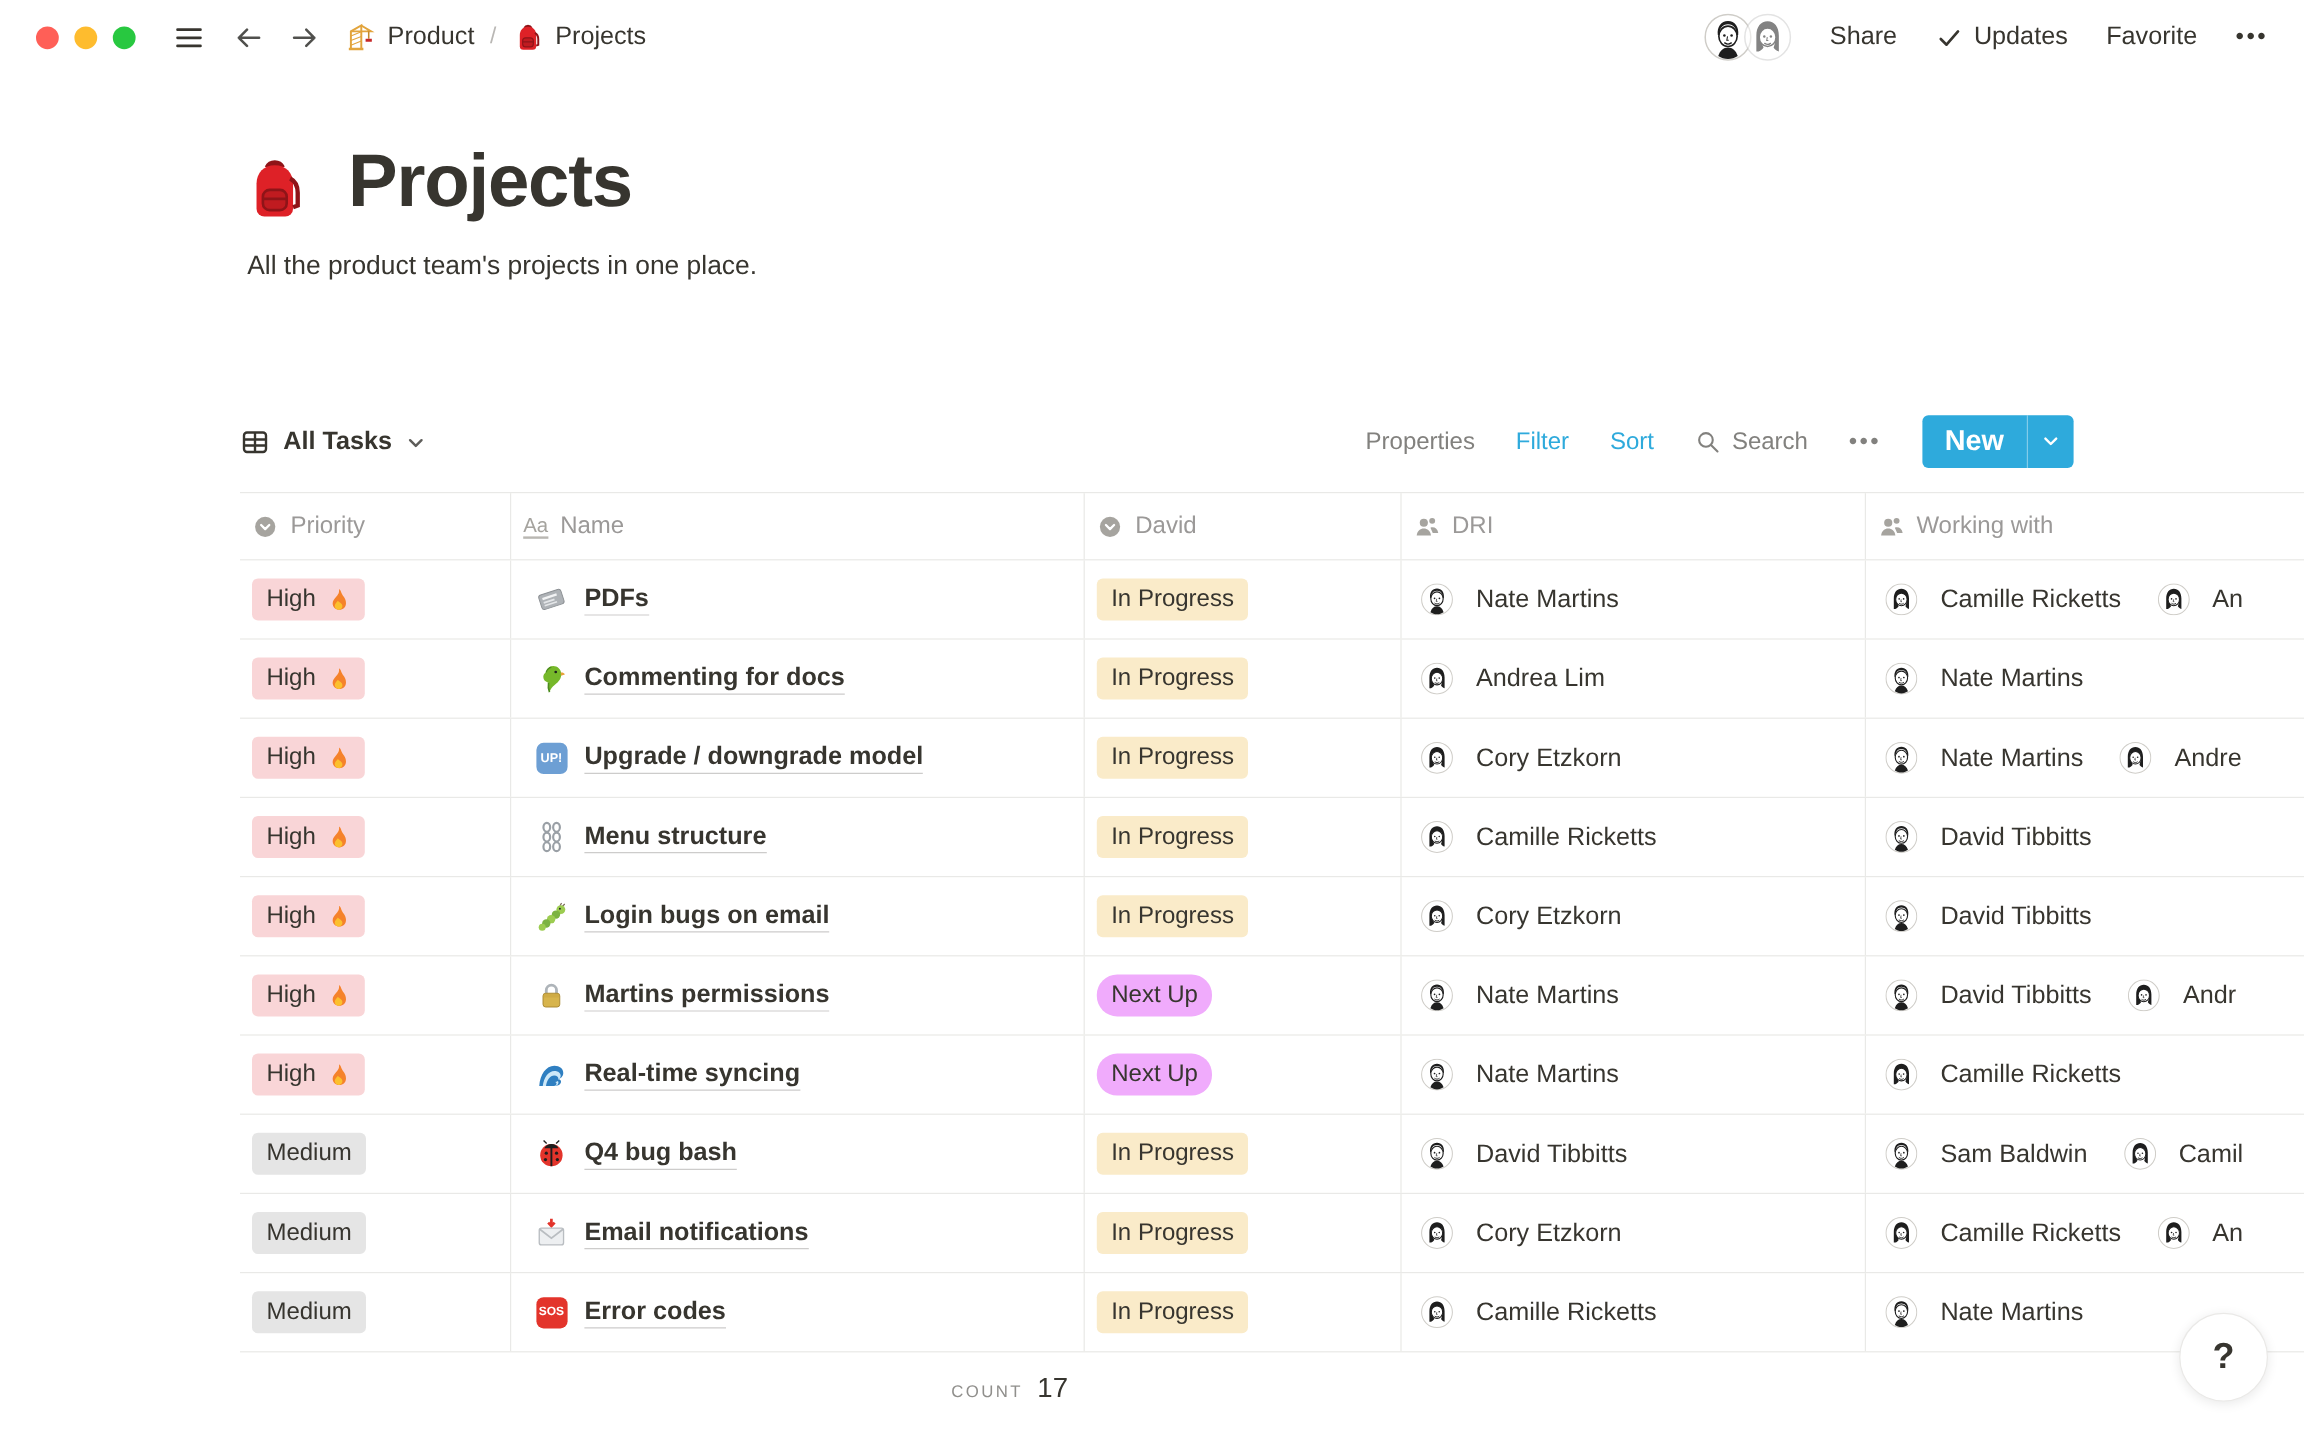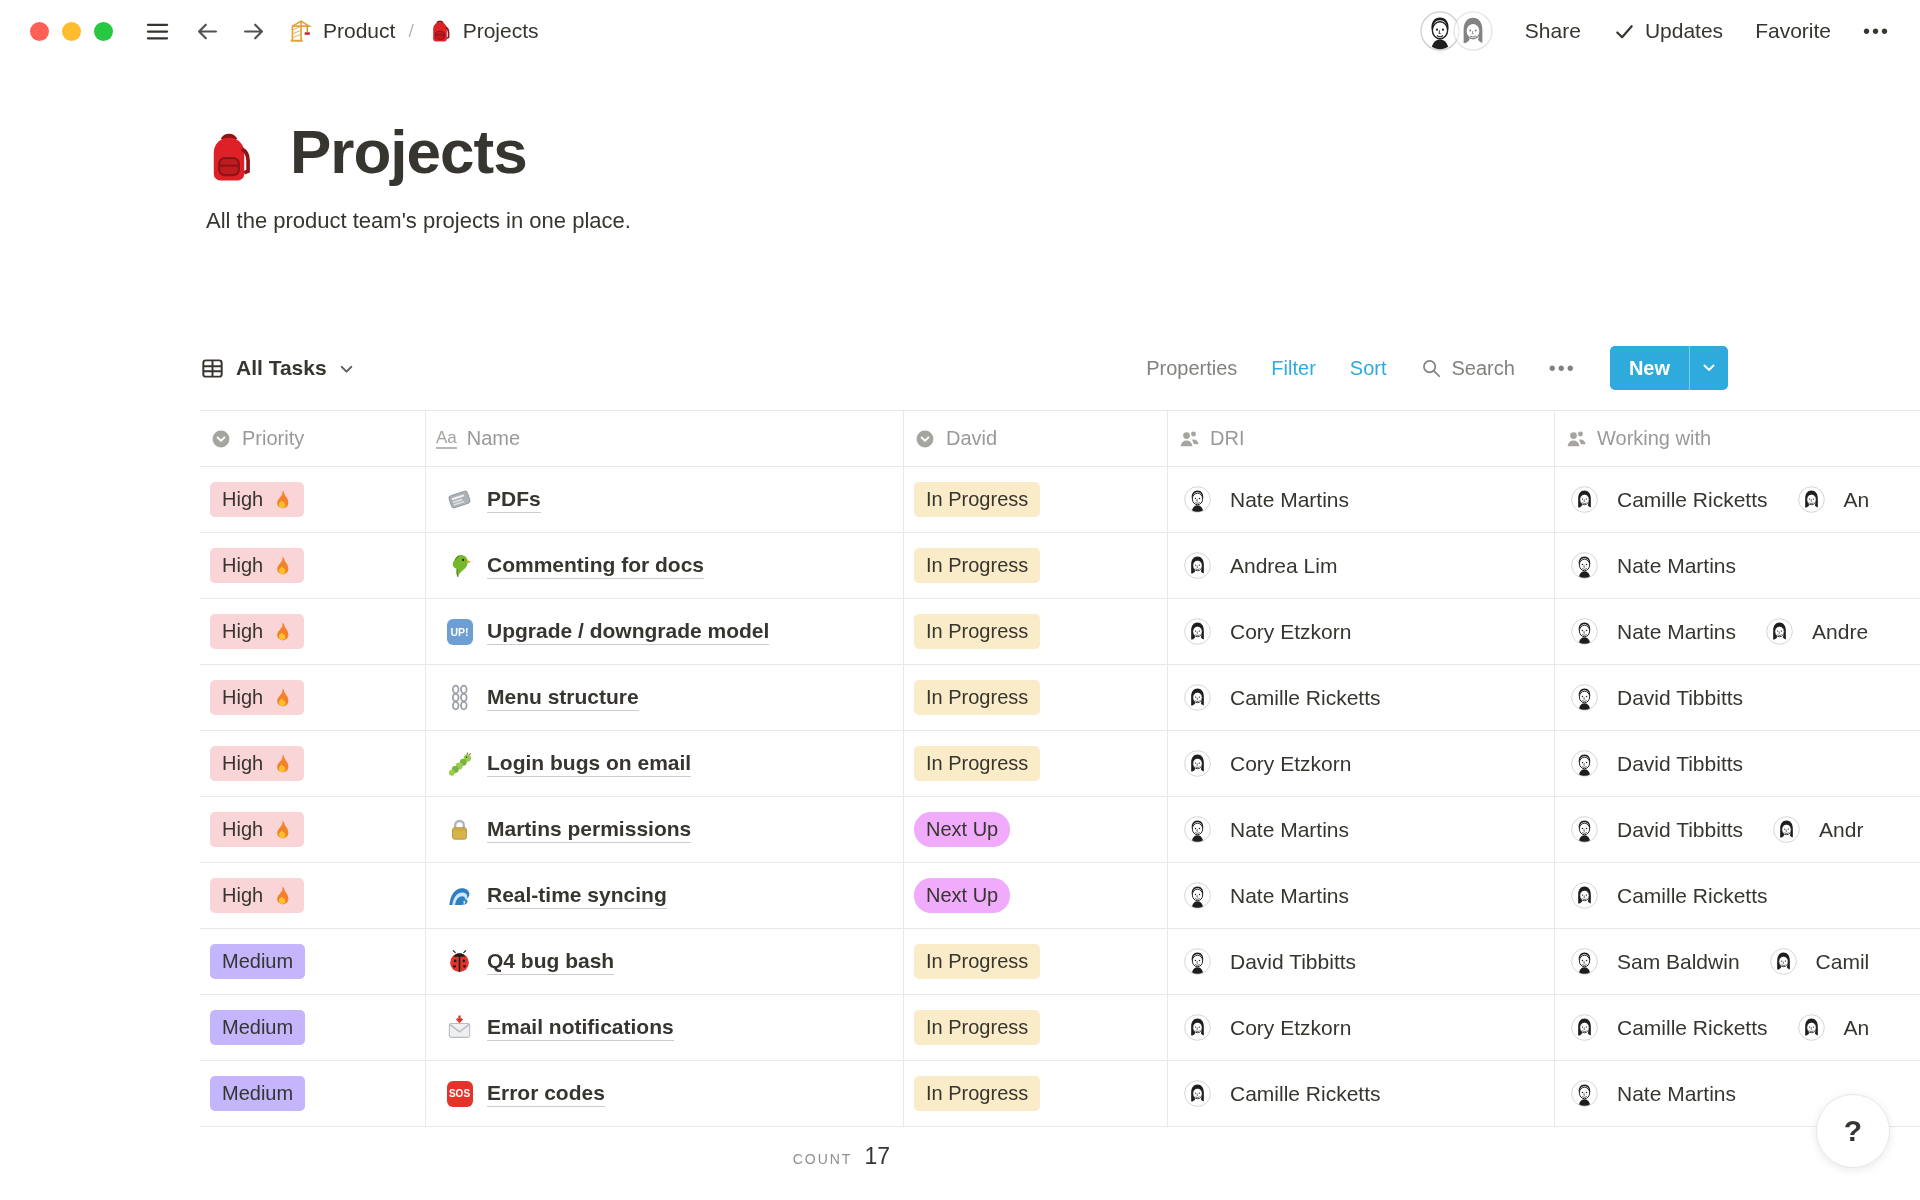--- a/index.html
+++ b/index.html
@@ -44,41 +44,41 @@
   .toolbar { display:flex; align-items:center; width:1528px; margin-top:110px; height:48px; }
   .view-switch { display:flex; align-items:center; gap:11px; font-size:21px; font-weight:700; cursor:pointer; }
   .view-switch .ic.tbl { width:25px; height:25px; color:#37352F; }
   .view-switch .ic.chev { width:17px; height:17px; color:#5E5D5A; margin-top:3px; }
   .toolbar-right { margin-left:auto; display:flex; align-items:center; gap:34px; font-size:20px; color:#82817E; }
   .t-link { cursor:pointer; }
   .link-blue { color:#2EAADC; }
   .search-item { display:flex; align-items:center; gap:9px; cursor:pointer; }
   .search-item .ic { width:22px; height:22px; color:#82817E; }
   .new-btn { display:flex; align-items:stretch; background:#2EAADC; border-radius:5px; color:#fff;
-             font-size:20px; font-weight:700; height:44px; overflow:hidden; cursor:pointer; }
+             font-size:24px; font-weight:700; height:44px; overflow:hidden; cursor:pointer; }
   .nb-label { display:flex; align-items:center; padding:0 19px; }
   .nb-divider { width:1px; background:rgba(255,255,255,.4); }
   .nb-caret { display:flex; align-items:center; padding:0 11px; }
   .nb-caret .ic { width:16px; height:16px; }
 
   
   .table { margin-top:18px; width:1720px; overflow:hidden; }
   .thead { display:flex; height:57px; border-top:1px solid #E9E9E7; border-bottom:1px solid #E9E9E7;
            color:#9B9998; font-size:20px; }
   .th { display:flex; align-items:center; gap:10px; padding:0 10px 0 10px; border-right:1px solid #E9E9E7; flex:none; cursor:pointer; }
   .th .ic { width:22px; height:22px; }
   .aa { font-size:17px; color:#A5A39E; border-bottom:2px solid #B9B7B2; line-height:1.05; font-weight:400; }
   .tr { display:flex; height:66px; border-bottom:1px solid #E9E9E7; }
   .td { display:flex; align-items:center; padding:0 10px; border-right:1px solid #E9E9E7; flex:none;
         overflow:hidden; white-space:nowrap; }
   .td.last, .th.last { border-right:none; }
   .badge { display:inline-flex; align-items:center; gap:8px; height:35px; padding:0 12px; border-radius:5px; font-size:20px; }
   .badge .ic { width:21px; height:21px; }
   .badge-high { background:#F9D5D7; }
-  .badge-medium { background:#c4b5fd; }
+  .badge-medium { background:#e5e5e5; }
   .badge-in-progress { background:#FAEBC9; }
   .badge-next-up { background:#f0abfc;border-radius:17px; }
   .td-name { padding-left:20px; gap:14px; }
   .nm-icon { width:27px; height:27px; }
   .sq-icon { display:flex; align-items:center; justify-content:center; width:26px; height:26px;
              border-radius:6px; color:#fff; font-weight:700; }
   .sq-up  { background:#6D9FD4; font-size:10.5px; }
   .sq-sos { background:#E3342B; font-size:10px; }
   .name-link { font-weight:600; border-bottom:1.5px solid rgba(55,53,47,.25); padding-bottom:1px;
                font-size:21px; cursor:pointer; }

